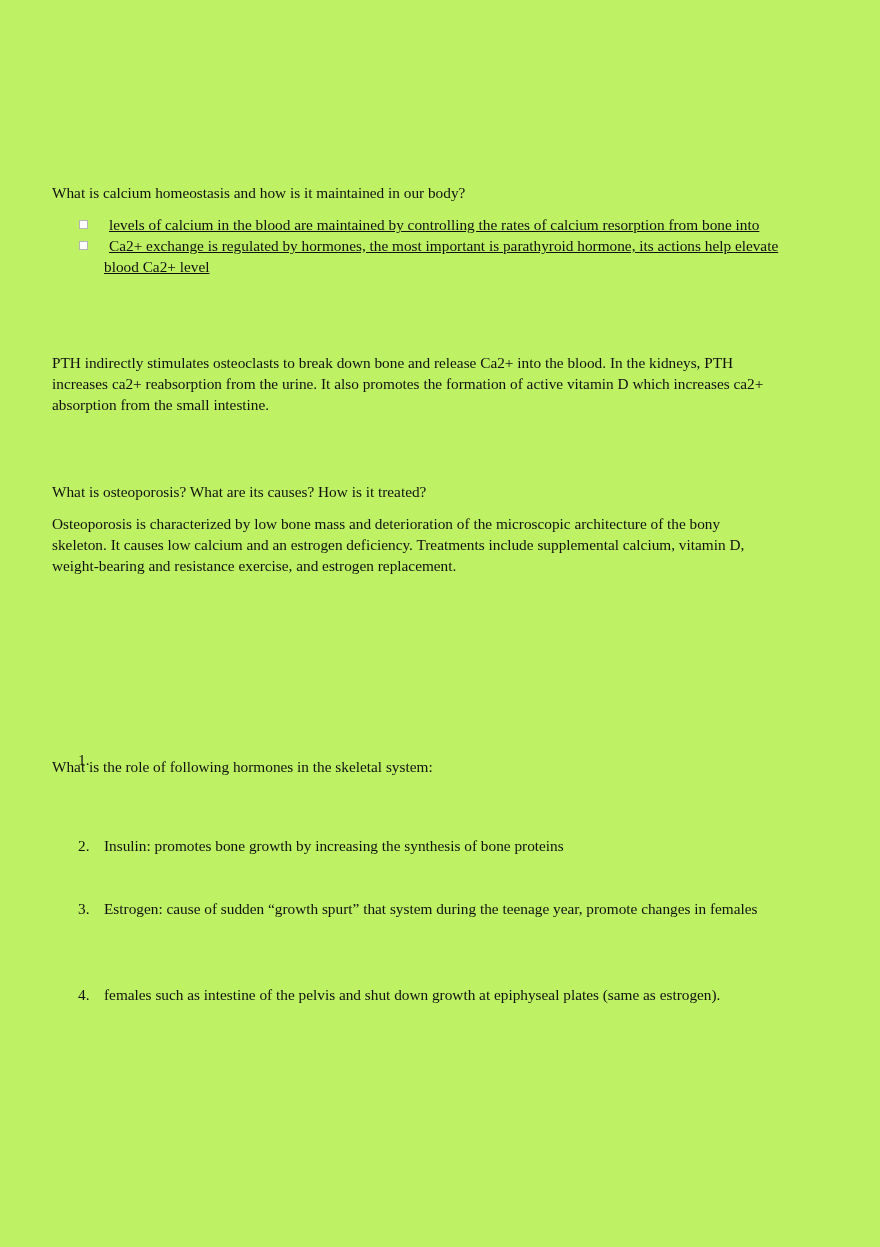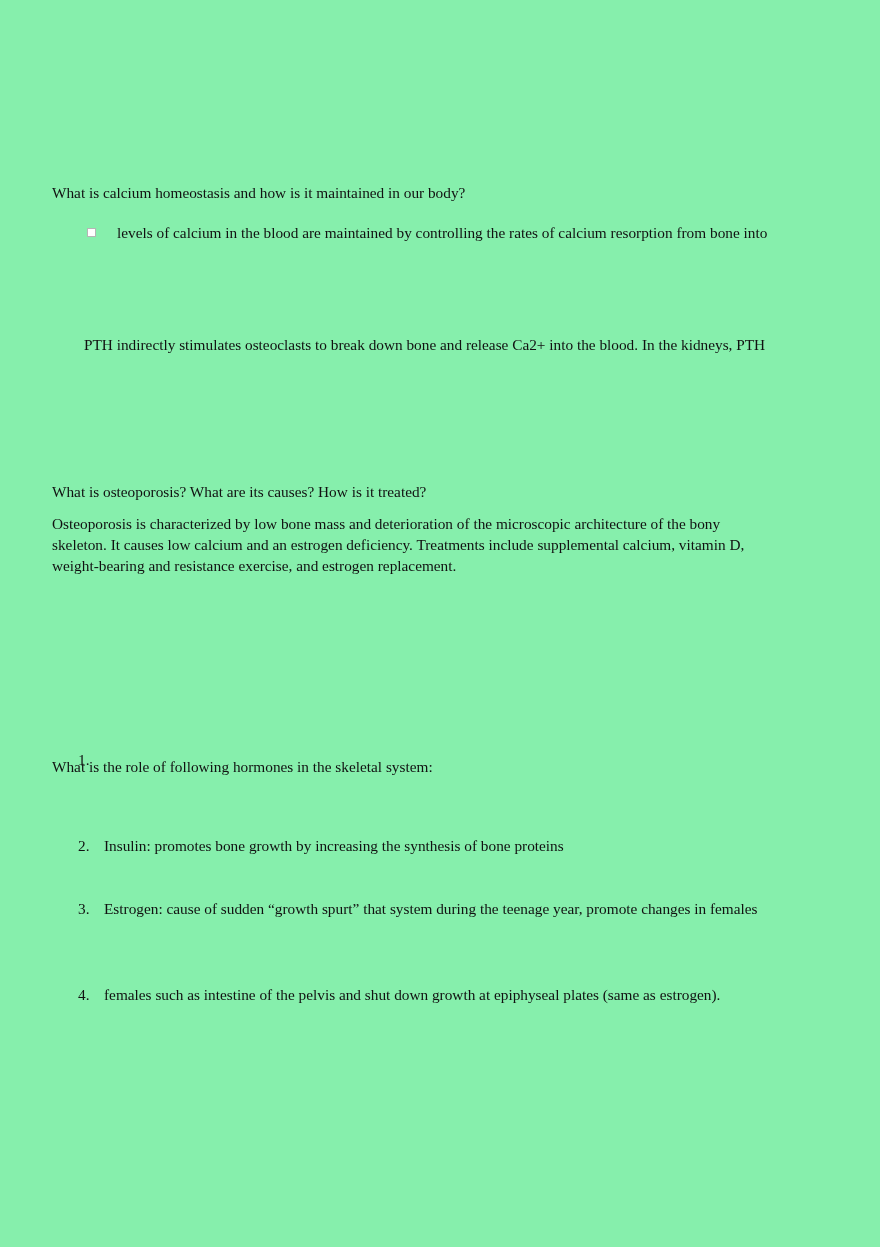--- a/index.html
+++ b/index.html
@@ -15,38 +15,39 @@
       font-family: "Liberation Serif", "DejaVu Serif", serif;
       color: #111111;
       font-size: 15.3px;
       line-height: 21px;
     }
     .page {
       position: absolute;
       left: 0; top: 0;
       width: 880px;
       height: 1247px;
-      background: #86efac;
+      background: #bef264;
     }
     .block {
       position: absolute;
       left: 52px;
       width: 760px;
     }
     .q {
       margin: 0;
       white-space: nowrap;
     }
     .bullets {
       position: absolute;
       left: 52px;
       width: 760px;
-      margin: 8px;
+      margin: 0;
       padding: 0;
       list-style: none;
+      text-decoration: underline;
     }
     .bullets li {
       position: relative;
       padding-left: 52px;
       margin: 0;
     }
     .bullet-box {
       position: absolute;
       left: 27px;
       top: 6px;
@@ -88,24 +89,31 @@
 
   <div class="block" style="top:182px;">
     <p class="q">What is calcium homeostasis and how is it maintained in our body?</p>
   </div>
 
   <ul class="bullets" style="top:214px;">
     <li>
       <span class="bullet-box"></span>
       <span class="bullet-text">levels of calcium in the blood are maintained by controlling the rates of calcium resorption from bone into</span>
     </li>
+    <li>
+      <span class="bullet-box"></span>
+      <span class="bullet-text">Ca2+ exchange is regulated by hormones, the most important is parathyroid hormone, its actions help elevate</span>
+      <span style="display:block;">blood Ca2+ level</span>
+    </li>
   </ul>
 
-  <div class="block" style="top:334px;margin-left:32px;">
+  <div class="block" style="top:352px;">
     <div>PTH indirectly stimulates osteoclasts to break down bone and release Ca2+ into the blood. In the kidneys, PTH</div>
+    <div>increases ca2+ reabsorption from the urine. It also promotes the formation of active vitamin D which increases ca2+</div>
+    <div>absorption from the small intestine.</div>
   </div>
 
   <div class="block" style="top:513px;">
     <div>Osteoporosis is characterized by low bone mass and deterioration of the microscopic architecture of the bony</div>
     <div>skeleton. It causes low calcium and an estrogen deficiency. Treatments include supplemental calcium, vitamin D,</div>
     <div>weight-bearing and resistance exercise, and estrogen replacement.</div>
   </div>
 
   <div class="block" style="top:481px;">
     <p class="q">What is osteoporosis? What are its causes? How is it treated?</p>

